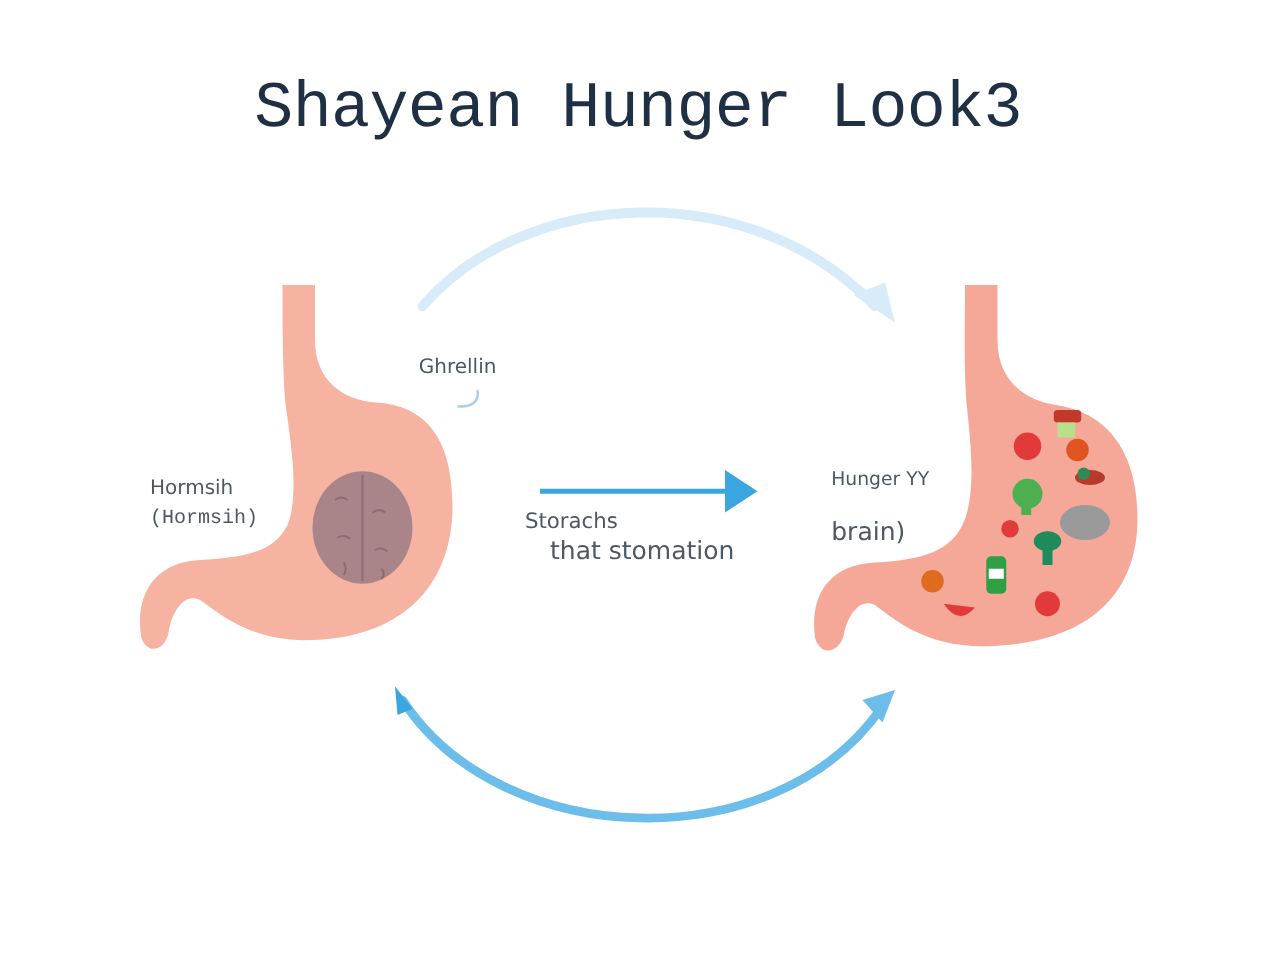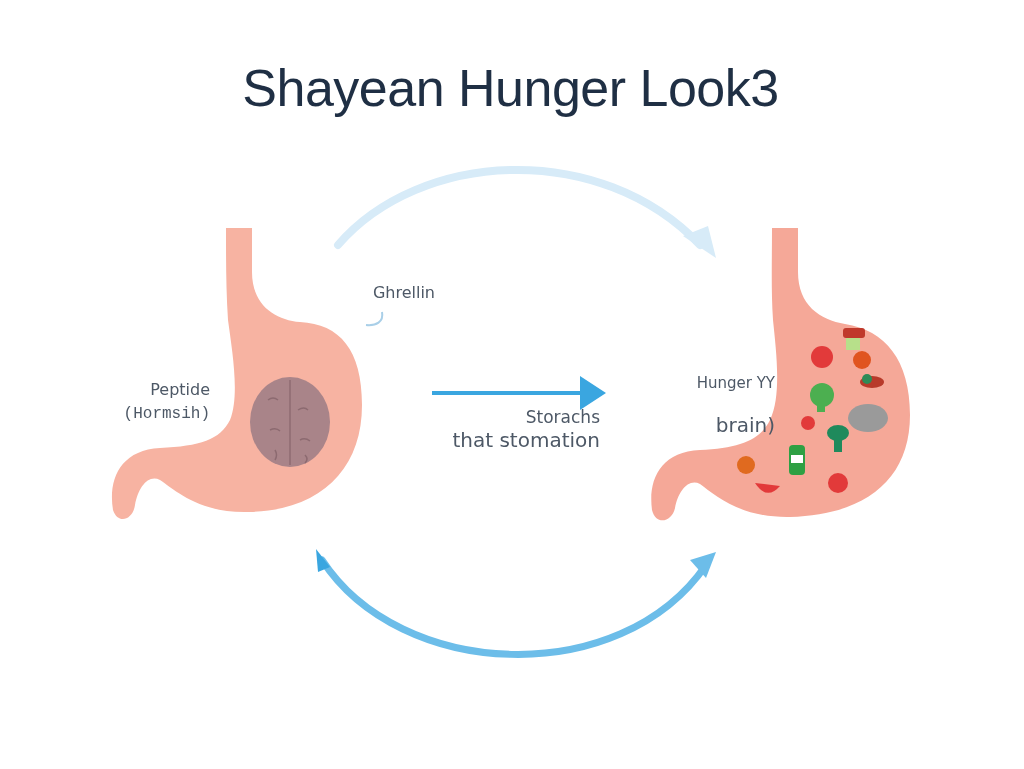--- a/index.html
+++ b/index.html
@@ -1,19 +1,19 @@
 <!DOCTYPE html>
 <html><head>
   <meta charset="utf-8">
   <style>
     html, body { margin: 0; padding: 0; background: #ffffff; }
     body { width: 1024px; height: 769px; position: relative; overflow: hidden; font-family: "DejaVu Sans", "Liberation Sans", sans-serif; }
-    .title { position: absolute; left: 0; top: 58px; width: 1021px; text-align: center; font-size: 52px; color: #1f2f44; letter-spacing: -0.5px; font-family: Liberation Sans, sans-serif; }
+    .title { position: absolute; left: 0; top: 58px; width: 1021px; text-align: center; font-size: 52px; color: #1f2f44; letter-spacing: -0.5px; font-family: Liberation Mono, monospace; }
     svg.stage { position: absolute; left: 0; top: 0; }
-    .lbl { position: absolute; color: #4d5866; font-size: 16px; text-align: right; line-height: 24px; font-family: "DejaVu Sans", sans-serif; }
+    .lbl { position: absolute; color: #4d5866; font-size: 16px; text-align: left; line-height: 24px; font-family: "DejaVu Sans", sans-serif; }
   </style>
 </head>
 <body>
 
 <div class="title">Shayean Hunger Look3</div>
 
 <svg class="stage" width="1024" height="769" viewBox="0 0 1024 769">
 
   <g>
     <path d="M338 245 C 420 150, 600 140, 700 245" fill="none" stroke="#d7ebf8" stroke-width="8" stroke-linecap="round"></path>
@@ -63,20 +63,20 @@
 
   <g>
     <path d="M322 560 C 400 680, 620 690, 706 565" fill="none" stroke="#6cbde9" stroke-width="7" stroke-linecap="round"></path>
     <polygon points="316,549 330,567 318,572" fill="#3aa6e0"></polygon>
     <polygon points="690,560 716,552 706,578" fill="#6cbde9"></polygon>
   </g>
 </svg>
 
 <div class="lbl" style="left:335px; top:281px; width:100px;">Ghrellin</div>
 
-<div class="lbl" style="left:120px; top:378px; width:90px;">Peptide</div>
+<div class="lbl" style="left:120px; top:378px; width:90px;">Hormsih</div>
 <div class="lbl" style="left:120px; top:402px; width:90px;font-family:Liberation Mono, monospace;">(Hormsih)</div>
 
-<div class="lbl" style="left:440px; top:405px; width:160px; font-size:17px;">Storachs</div>
+<div class="lbl" style="left:420px; top:405px; width:160px; font-size:17px;">Storachs</div>
 <div class="lbl" style="left:440px; top:428px; width:160px; font-size:20px;">that stomation</div>
 
 <div class="lbl" style="left:665px; top:371px; width:110px; font-size:15px;">Hunger YY</div>
 <div class="lbl" style="left:665px; top:413px; width:110px; font-size:20px;">brain)</div>
 
 </body></html>

